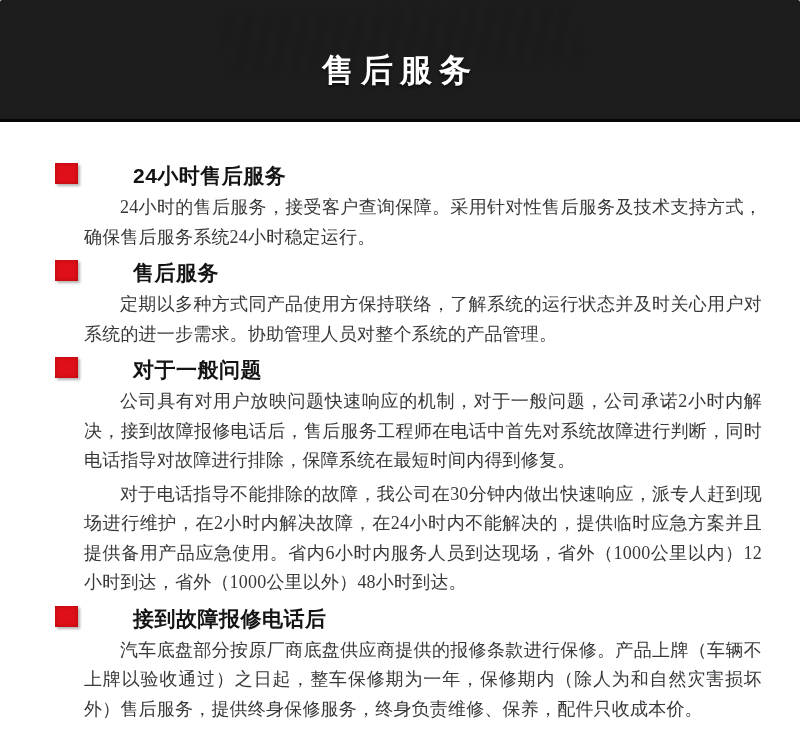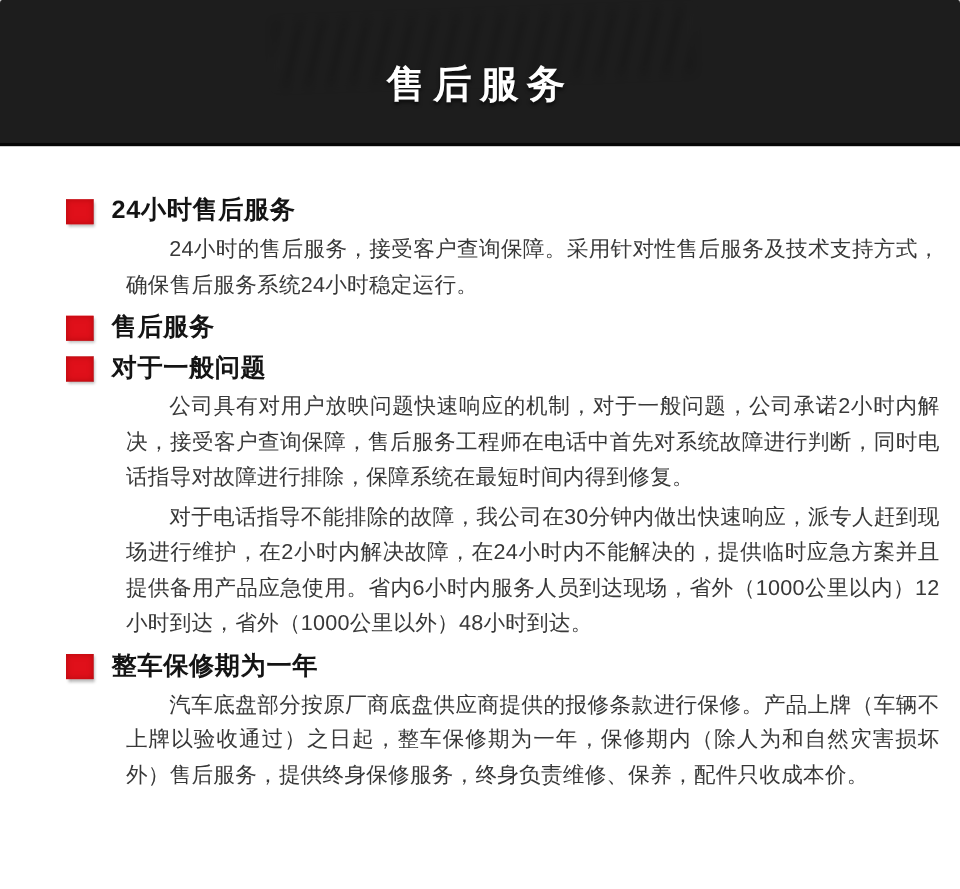--- a/index.html
+++ b/index.html
@@ -61,46 +61,48 @@
     text-shadow:0 2px 3px rgba(0,0,0,.6);
     white-space:nowrap;
   }
   
   .content{
     padding:33px 30px 0 55px;
   }
   .svc-section{margin-top:8px;}
   .sec-head{
     display:flex;
-    align-items:center;
+    align-items:flex-start;
+    gap:40px;
   }
   .bullet{
     flex:0 0 auto;
     width:23px;
     height:21px;
     background:var(--accent-red);
     box-shadow:1.5px 2px 2.5px rgba(0,0,0,.3), inset 0 0 5px rgba(140,0,0,.55);
     margin-right:15px;
   }
   .sec-title{
     font-size:21px;
     font-weight:bold;
     color:var(--heading-text);
     line-height:26px;
     letter-spacing:.5px;
   }
   .sec-para{
-    margin:4px 0 4px 50px;
+    margin:4px 0 4px 29px;
     width:678px;
     font-size:18px;
     line-height:29.5px;
     color:var(--body-text);
     text-align:justify;
     text-indent:2em;
     letter-spacing:.2px;
+    font-family:Liberation Serif, serif;
   }
 </style>
 </head>
 <body>
 
 <div class="page">
 
   <header class="banner">
     <div class="banner-watermark"></div>
     <h1 class="banner-title">售后服务</h1>
@@ -114,33 +116,34 @@
         <h2 class="sec-title">24小时售后服务</h2>
       </div>
       <p class="sec-para">24小时的售后服务，接受客户查询保障。采用针对性售后服务及技术支持方式，确保售后服务系统24小时稳定运行。</p>
     </section>
 
     <section class="svc-section">
       <div class="sec-head">
         <span class="bullet"></span>
         <h2 class="sec-title">售后服务</h2>
       </div>
+      <p class="sec-para">定期以多种方式同产品使用方保持联络，了解系统的运行状态并及时关心用户对系统的进一步需求。协助管理人员对整个系统的产品管理。</p>
     </section>
 
     <section class="svc-section">
       <div class="sec-head">
         <span class="bullet"></span>
         <h2 class="sec-title">对于一般问题</h2>
       </div>
-      <p class="sec-para">公司具有对用户放映问题快速响应的机制，对于一般问题，公司承诺2小时内解决，接受客户查询保障，售后服务工程师在电话中首先对系统故障进行判断，同时电话指导对故障进行排除，保障系统在最短时间内得到修复。</p>
+      <p class="sec-para">公司具有对用户放映问题快速响应的机制，对于一般问题，公司承诺2小时内解决，接到故障报修电话后，售后服务工程师在电话中首先对系统故障进行判断，同时电话指导对故障进行排除，保障系统在最短时间内得到修复。</p>
       <p class="sec-para">对于电话指导不能排除的故障，我公司在30分钟内做出快速响应，派专人赶到现场进行维护，在2小时内解决故障，在24小时内不能解决的，提供临时应急方案并且提供备用产品应急使用。省内6小时内服务人员到达现场，省外（1000公里以内）12小时到达，省外（1000公里以外）48小时到达。</p>
     </section>
 
     <section class="svc-section">
       <div class="sec-head">
         <span class="bullet"></span>
-        <h2 class="sec-title">整车保修期为一年</h2>
+        <h2 class="sec-title">接到故障报修电话后</h2>
       </div>
       <p class="sec-para">汽车底盘部分按原厂商底盘供应商提供的报修条款进行保修。产品上牌（车辆不上牌以验收通过）之日起，整车保修期为一年，保修期内（除人为和自然灾害损坏外）售后服务，提供终身保修服务，终身负责维修、保养，配件只收成本价。</p>
     </section>
 
   </main>
 </div>
 
 </body></html>

